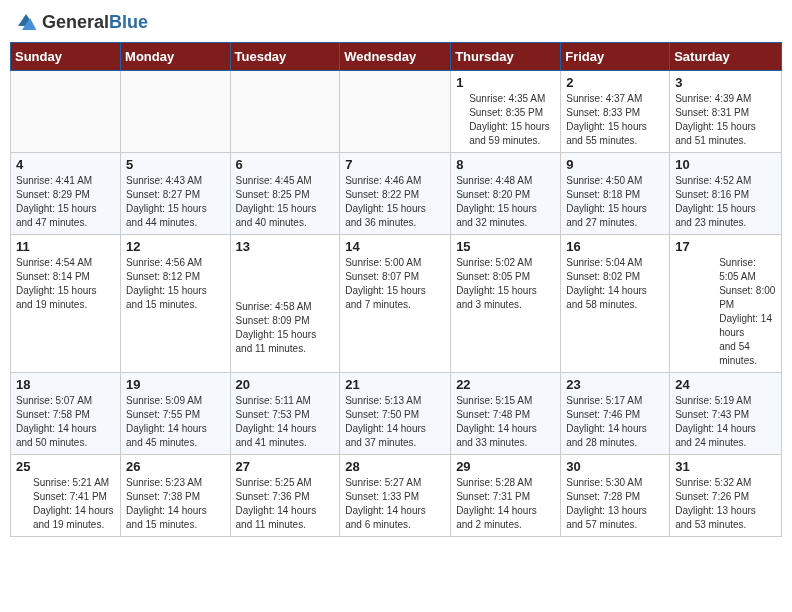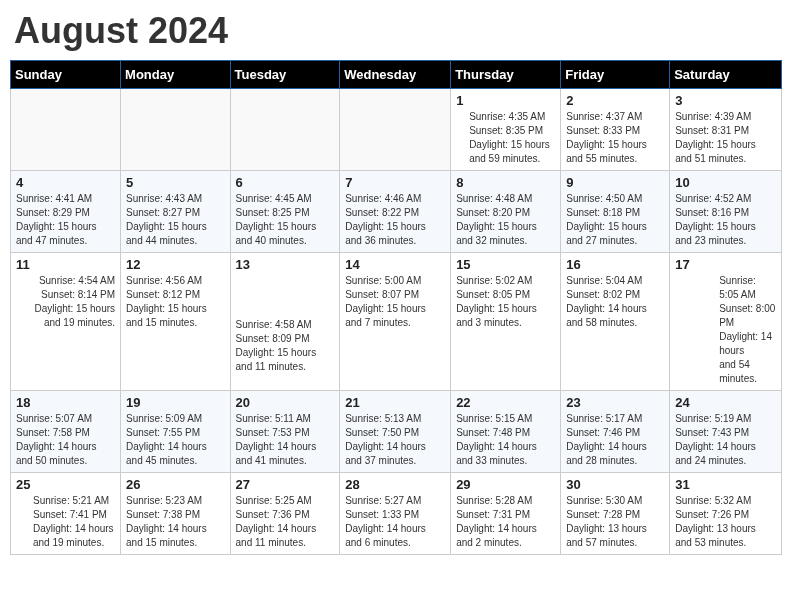--- a/index.html
+++ b/index.html
@@ -47,21 +47,21 @@
     .location {
       font-size: 16px;
       color: #555;
     }
     .calendar {
       width: 100%;
       border-collapse: collapse;
       border: 1px solid #ccc;
     }
     .calendar th {
-      background-color: #000000;
+      background-color: #7f1d1d;
       color: #fff;
       font-size: 13px;
       font-weight: bold;
       padding: 6px 4px;
       text-align: left;
       border: 1px solid #2060a0;
     }
     .calendar td {
       vertical-align: top;
       border: 1px solid #ccc;
@@ -92,22 +92,30 @@
     .empty-cell {
       background: #f9f9f9 !important;
     }
     .row-bg-1 td { background: #ffffff; }
     .row-bg-2 td { background: #eef3f9; }
   </style>
 </head>
 <body>
 
 <div class="header">
+  <div class="logo">
+    <svg class="logo-icon" viewBox="0 0 30 30" xmlns="http://www.w3.org/2000/svg">
+      <polygon points="5,20 15,5 25,20" fill="#2e6da4"></polygon>
+      <polygon points="10,25 20,10 28,25" fill="#4a90d9"></polygon>
+    </svg>
+    <div>
+      <span class="logo-text-general">General</span><span class="logo-text-blue">Blue</span>
+    </div>
+  </div>
   <div class="title-block">
-    <div class="month-year">August 2024</div>
   </div>
 </div>
 
 <table class="calendar">
   <thead>
     <tr>
     <th>Sunday</th>
         <th>Monday</th>
         <th>Tuesday</th>
         <th>Wednesday</th>
@@ -191,21 +199,21 @@
           <div class="day-number">10</div>
           <div class="day-info" style="white-space: pre-line;">Sunrise: 4:52 AM
 Sunset: 8:16 PM
 Daylight: 15 hours
 and 23 minutes.</div>
         </td>
       </tr>
       <tr class="row-bg-1">
         <td>
           <div class="day-number">11</div>
-          <div class="day-info" style="white-space: pre-line; text-align: right;">Sunrise: 4:54 AM
+          <div class="day-info" style="white-space: pre-line;">Sunrise: 4:54 AM
 Sunset: 8:14 PM
 Daylight: 15 hours
 and 19 minutes.</div>
         </td>
         <td>
           <div class="day-number">12</div>
           <div class="day-info" style="white-space: pre-line;">Sunrise: 4:56 AM
 Sunset: 8:12 PM
 Daylight: 15 hours
 and 15 minutes.</div>

